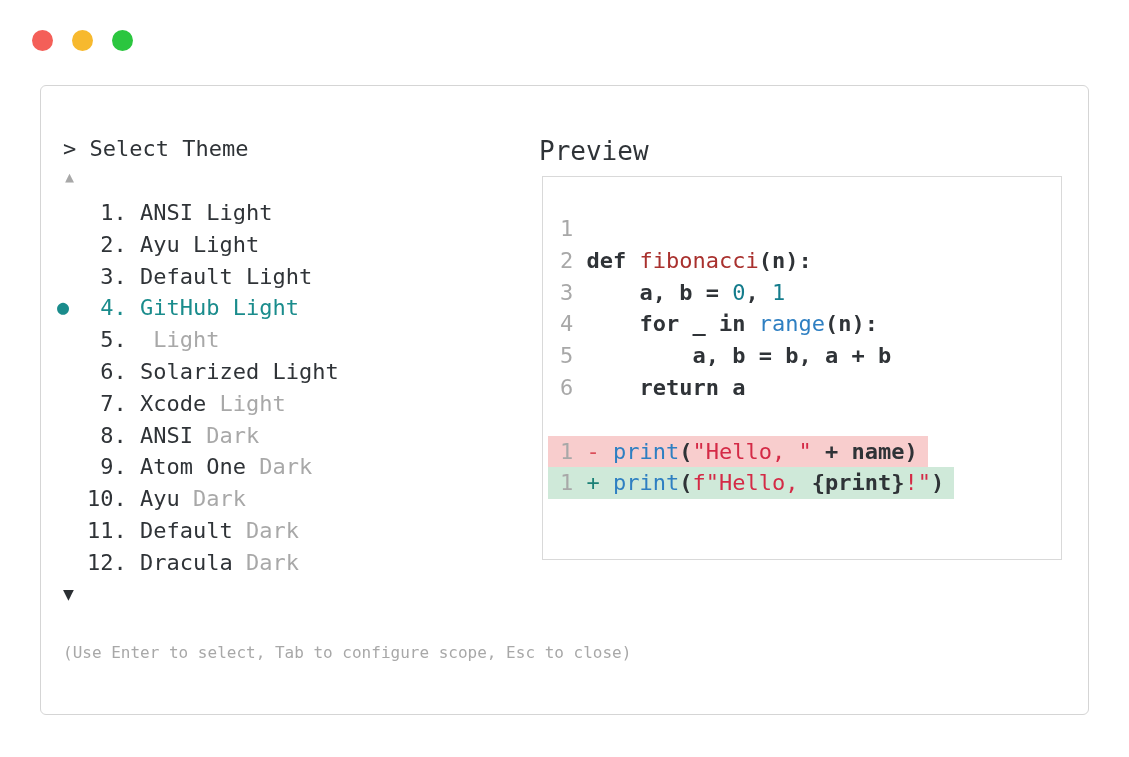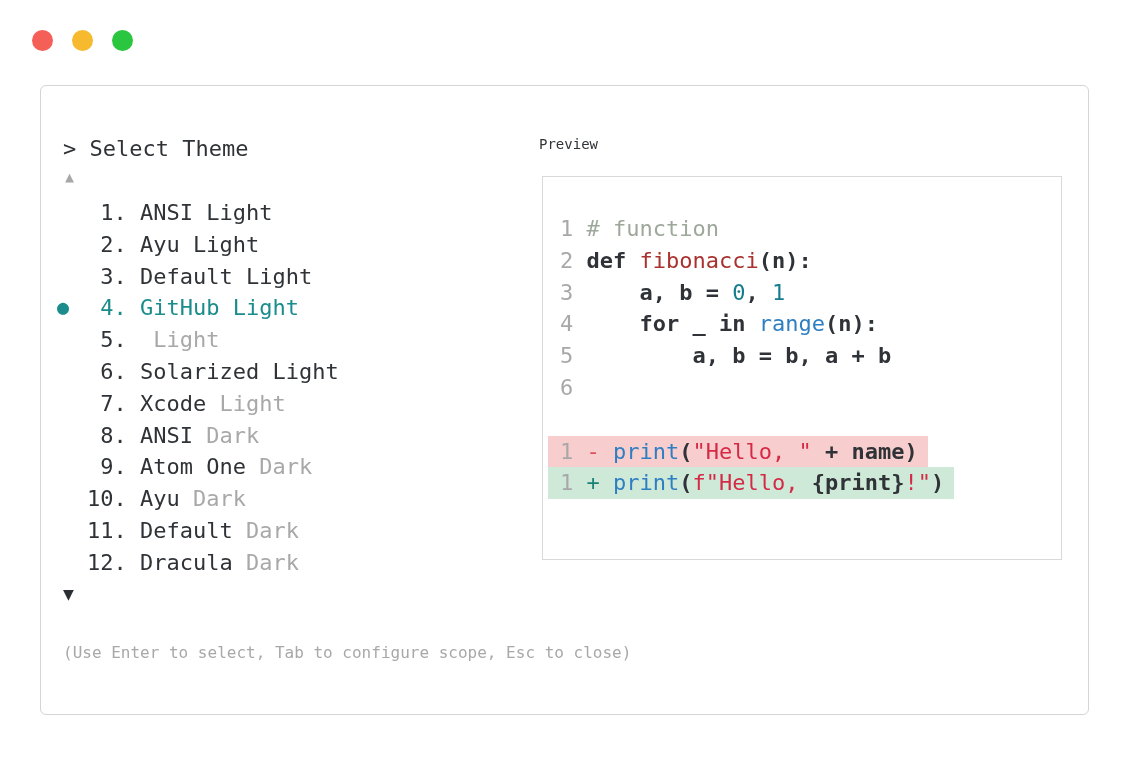--- a/index.html
+++ b/index.html
@@ -29,21 +29,21 @@
   .theme-row{display:flex;align-items:center;height:31.8px;white-space:pre;cursor:default;}
   .bullet-slot{display:inline-block;width:30px;text-align:left;font-size:20px;color:var(--accent_teal);}
   .theme-row .t-num,.theme-row .t-main{color:var(--text_dark);}
   .theme-row .t-var{color:var(--text_dark);}
   .theme-row .t-var.muted{color:var(--muted_gray);}
   .theme-row.selected .t-num,.theme-row.selected .t-main,.theme-row.selected .t-var{color:var(--accent_teal);}
 
   .hint{position:absolute;left:22px;top:557px;font-size:16px;color:var(--muted_gray);white-space:pre;}
 
   
-  .preview-label{position:absolute;left:498px;top:50px;font-size:14px;color:var(--text_dark);}
+  .preview-label{position:absolute;left:498px;top:50px;font-size:26px;color:var(--text_dark);}
   .preview-box{
     position:absolute;left:501px;top:90px;width:518px;height:382px;
     border:1.5px solid #d9d9d9;background:#fff;
   }
   .code{position:absolute;left:17px;top:36px;font-size:22px;line-height:31.8px;}
   .code-line{height:31.8px;white-space:pre;display:flex;align-items:center;}
   .code-line .ln{color:var(--muted_gray);}
   .spacer-line{height:31.8px;}
   .tok-text{color:var(--text_dark);font-weight:bold;}
   .tok-comment{color:var(--comment);}
@@ -82,24 +82,24 @@
       <div class="theme-row"><span class="bullet-slot"> </span><span class="t-num">10. </span><span class="t-main">Ayu</span><span class="t-var muted"> Dark</span></div>
       <div class="theme-row"><span class="bullet-slot"> </span><span class="t-num">11. </span><span class="t-main">Default</span><span class="t-var muted"> Dark</span></div>
       <div class="theme-row"><span class="bullet-slot"> </span><span class="t-num">12. </span><span class="t-main">Dracula</span><span class="t-var muted"> Dark</span></div>
     </div>
   <div class="scroll-down">▼</div>
   <div class="hint">(Use Enter to select, Tab to configure scope, Esc to close)</div>
 
   <div class="preview-label">Preview</div>
   <div class="preview-box">
     <div class="code" id="code-lines">
-        <div class="code-line"><span class="ln">1 </span><span class="tok-comment"># function</span></div>
+        <div class="code-line"><span class="ln">1 </span></div>
         <div class="code-line"><span class="ln">2 </span><span class="tok-text">def </span><span class="tok-func">fibonacci</span><span class="tok-text">(n):</span></div>
         <div class="code-line"><span class="ln">3 </span><span class="tok-text">    a, b = </span><span class="tok-num">0</span><span class="tok-text">, </span><span class="tok-num">1</span></div>
         <div class="code-line"><span class="ln">4 </span><span class="tok-text">    for _ in </span><span class="tok-builtin">range</span><span class="tok-text">(n):</span></div>
         <div class="code-line"><span class="ln">5 </span><span class="tok-text">        a, b = b, a + b</span></div>
-        <div class="code-line"><span class="ln">6 </span></div>
+        <div class="code-line"><span class="ln">6 </span><span class="tok-text">    return a</span></div>
         <div class="spacer-line"></div>
         <div class="code-line"><span class="hl removed"><span class="ln">1 </span><span class="sign-minus">- </span><span class="tok-builtin">print</span><span class="tok-text">(</span><span class="tok-string">"Hello, "</span><span class="tok-text"> + name)</span></span></div>
         <div class="code-line"><span class="hl added"><span class="ln">1 </span><span class="sign-plus">+ </span><span class="tok-builtin">print</span><span class="tok-text">(</span><span class="tok-string">f"Hello, </span><span class="tok-text">{print}</span><span class="tok-string">!"</span><span class="tok-text">)</span></span></div>
       </div>
   </div>
 </div>
 
 </body></html>

